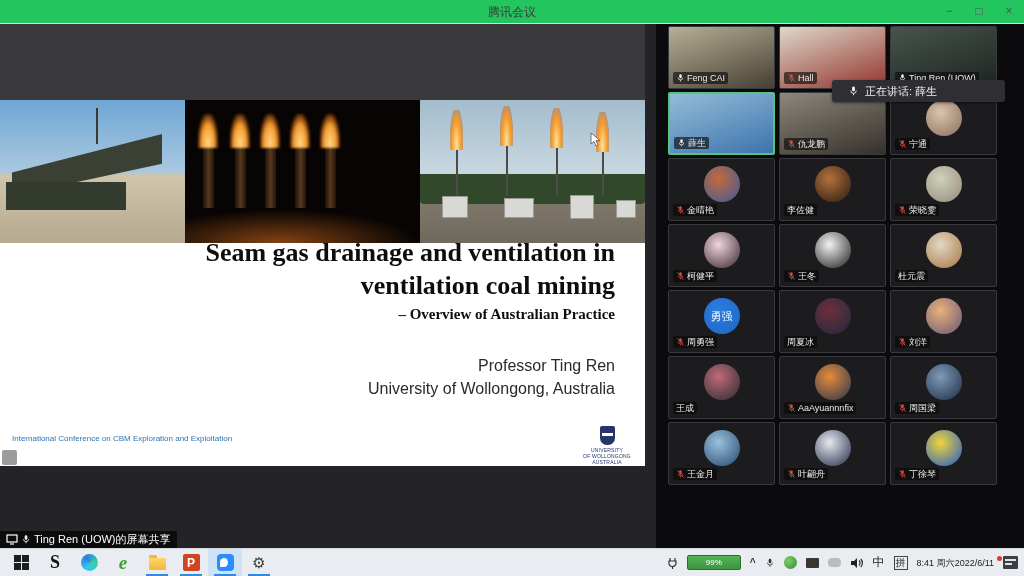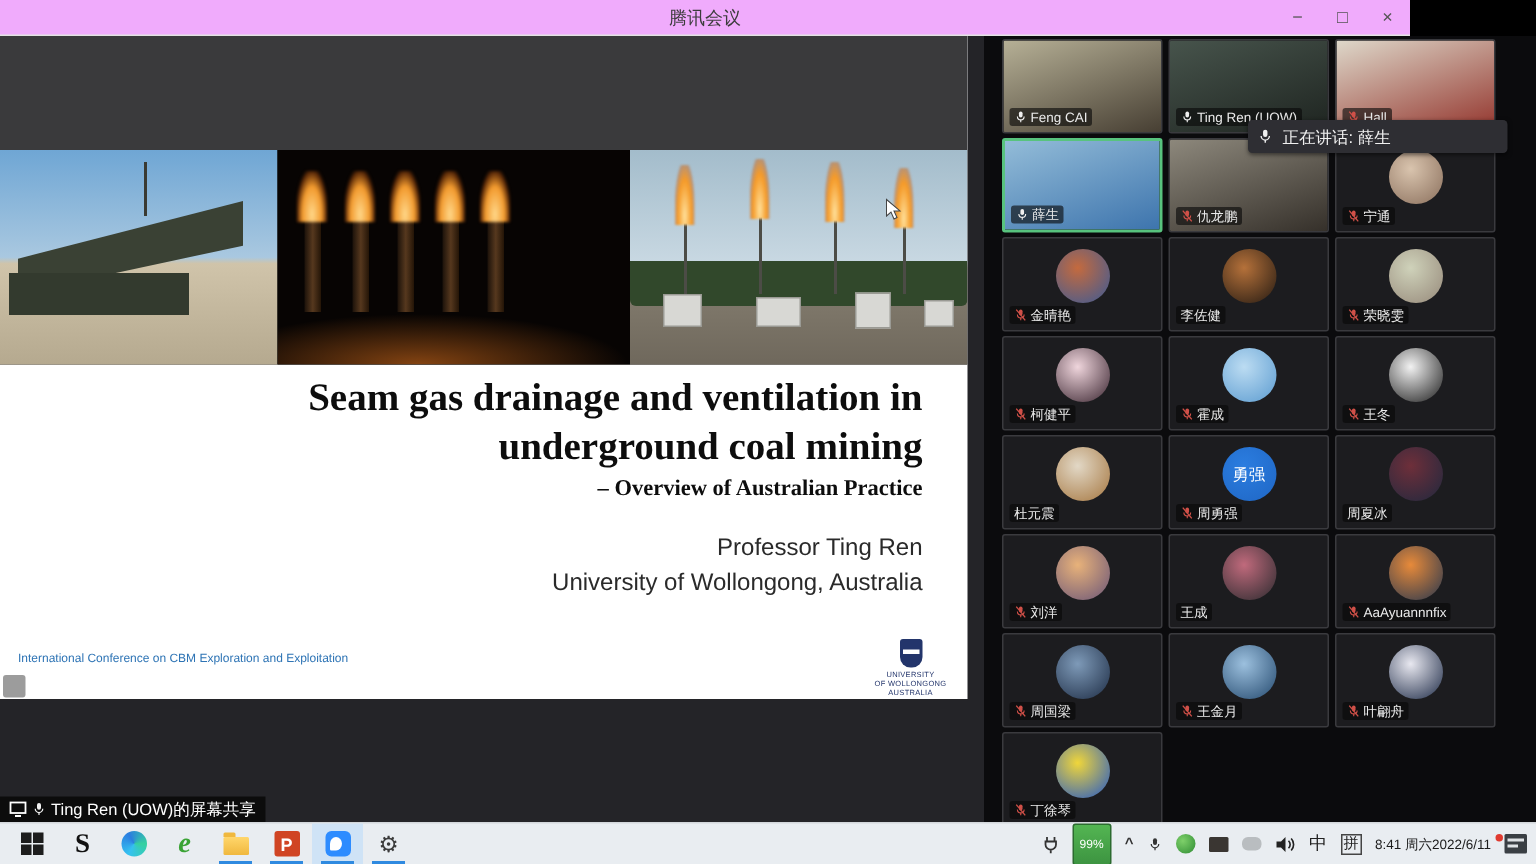--- a/index.html
+++ b/index.html
@@ -1,20 +1,20 @@
 <!DOCTYPE html>
 <html><head>
 <meta charset="utf-8">
 <style>
   * { margin:0; padding:0; box-sizing:border-box; }
   html,body { width:1024px; height:576px; overflow:hidden; background:#000;
               font-family:"Liberation Sans","DejaVu Sans",sans-serif; }
 
   
-  #titlebar { position:absolute; left:0; top:0; width:940px; height:24px; background:#f0abfc;
+  #titlebar { position:absolute; left:0; top:0; width:1024px; height:24px; background:#22c55e;
               border-bottom:1px solid #e3e3e3; }
   #win-title { position:absolute; left:0; right:0; top:0; height:24px; line-height:24px;
                text-align:center; font-size:12px; color:#3c3c3c; }
   #win-controls { position:absolute; right:0; top:0; height:24px; display:flex; }
   .wc { width:30px; height:24px; line-height:22px; text-align:center; font-size:12px; color:#555; }
 
   
   #main { position:absolute; left:0; top:24px; width:1024px; height:524px; background:#0b0b0d; }
   #share-region { position:absolute; left:0; top:0; width:656px; height:524px; background:#242428; }
 
@@ -38,21 +38,21 @@
      background:radial-gradient(ellipse at 40% 100%, rgba(235,120,30,.55), transparent 70%); }
   #photo-flares-day { left:420px; width:225px;
      background:linear-gradient(180deg,#a3bccb 0%,#c8d8e2 52%,#878072 55%,#6f685c 100%); }
   #photo-flares-day .trees { position:absolute; left:0; top:74px; width:225px; height:30px; background:#31482b;
      border-radius:0 0 4px 4px; }
   #photo-flares-day .box { position:absolute; background:#d8d8d4; border:1px solid #9a9a94; }
   .dflame { position:absolute; width:13px; height:40px; filter:blur(.7px);
      background:radial-gradient(ellipse at 50% 85%, #ffe09a 0%, #f59a28 50%, rgba(200,90,10,.45) 72%, transparent 80%); }
   .pole { position:absolute; width:2px; background:#4c4c46; }
 
-  #slide-title-block { position:absolute; right:30px; top:224px; width:600px; text-align:right;
+  #slide-title-block { position:absolute; right:30px; top:212px; width:600px; text-align:right;
      font-family:"Liberation Serif","DejaVu Serif",serif; color:#0d0d0d; }
   .title-line { font-size:26px; font-weight:bold; line-height:33px; }
   #slide-subtitle { font-size:15px; font-weight:bold; line-height:22px; margin-top:1px; }
   #presenter-block { position:absolute; right:30px; top:330px; width:500px; text-align:right;
      font-size:16px; line-height:23px; color:#2a2a2a; }
   #slide-footer { position:absolute; left:12px; top:410px; line-height:10px; }
   #footer-conference { font-size:8px; color:#2e74b5; }
   #footer-host { font-size:8px; font-weight:bold; font-style:italic; color:#3a3a3a; }
   #uow-logo { position:absolute; left:578px; top:402px; width:58px; text-align:center; color:#23356b; }
   #uow-shield { width:15px; height:19px; margin:0 auto 2px; background:#23356b;
@@ -77,21 +77,21 @@
      background:rgba(8,8,8,.62); border-radius:2px; padding:0 3px; font-size:9px; color:#eaeaea;
      max-width:95px; white-space:nowrap; overflow:hidden; }
   .mic { width:9px; height:10px; }
   .mic rect { fill:currentColor; }
   .mic path,.mic line { stroke:currentColor; fill:none; }
   .mic-on { color:#f0f0f0; } .mic-on .slash { display:none; }
   .mic-muted { color:#d05048; }
 
   
   #toast { position:absolute; left:832px; top:56px; width:173px; height:22px; background:#2e2e33;
-     border-radius:3px; display:flex; align-items:center; gap:6px; padding:0 6px; z-index:5;
+     border-radius:3px; display:flex; align-items:center; gap:6px; padding:0 16px; z-index:5;
      color:#f0f0f0; font-size:11px; box-shadow:0 1px 3px rgba(0,0,0,.5); }
 
   
   #share-label { position:absolute; left:0; top:531px; height:17px; background:#0c0c0c; color:#fff;
      display:flex; align-items:center; gap:3px; padding:0 6px; font-size:11px; z-index:6; }
   #share-label svg { display:block; }
 
   
   #taskbar { position:absolute; left:0; top:548px; width:1024px; height:28px; background:#e9edf1;
      border-top:1px solid #d3d7db; display:flex; align-items:stretch; }
@@ -112,21 +112,21 @@
   .ic-ppt { width:17px; height:17px; background:#d04423; border-radius:2px; color:#fff; font-weight:bold;
      font-size:12px; display:flex; align-items:center; justify-content:center; }
   .ic-meet { width:17px; height:17px; background:#2d8cff; border-radius:4px; position:relative; }
   .ic-meet::before { content:""; position:absolute; left:3px; top:4px; width:8px; height:9px;
      background:#fff; border-radius:50% 50% 50% 10%; }
   .ic-gear { font-size:15px; color:#3c3c3c; }
 
   #tray { margin-left:auto; display:flex; align-items:center; gap:9px; padding-right:6px; color:#1e1e1e; }
   .tray-item { display:flex; align-items:center; }
   #battery-pill { background:linear-gradient(#53b552,#3d9441); border:1px solid #2c6b30; border-radius:2px;
-     color:#fff; font-size:8px; padding:0 4px; height:28px; line-height:10px; }
+     color:#fff; font-size:8px; padding:0 18px; height:15px; line-height:10px; }
   #tray-chevron { font-size:10px; font-weight:bold; color:#333; }
   .tray-glyph { font-size:12px; color:#222; }
   #ime-mode { border:1px solid #444; font-size:10px; line-height:12px; padding:0 1px; }
   #clock { position:relative; text-align:center; font-size:9px; line-height:10px; color:#1b1b1b; }
   #clock .dot { position:absolute; right:-8px; top:-2px; width:5px; height:5px; border-radius:50%; background:#e03a2f; }
   #action-center { width:15px; height:13px; background:#3a3f44; border-radius:1px; position:relative; }
   #action-center::before { content:""; position:absolute; left:2px; top:3px; width:11px; height:1.5px; background:#dfe3e6; }
   #action-center::after { content:""; position:absolute; left:2px; top:7px; width:7px; height:1.5px; background:#dfe3e6; }
   .tray-green { width:13px; height:13px; border-radius:50%;
      background:radial-gradient(circle at 35% 35%, #7ed06a, #2e8b33); }
@@ -184,21 +184,21 @@
           <div class="pole" style="left:182px;top:50px;height:46px"></div>
           <div class="dflame" style="left:30px;top:10px"></div>
           <div class="dflame" style="left:80px;top:6px"></div>
           <div class="dflame" style="left:130px;top:8px"></div>
           <div class="dflame" style="left:176px;top:12px"></div>
         </div>
       </div>
 
       <div id="slide-title-block">
         <div class="title-line">Seam gas drainage and ventilation in</div>
-        <div class="title-line">underground coal mining</div>
+        <div class="title-line">ventilation coal mining</div>
         <div id="slide-subtitle">– Overview of Australian Practice</div>
       </div>
 
       <div id="presenter-block">
         <div>Professor Ting Ren</div>
         <div>University of Wollongong, Australia</div>
       </div>
 
       <div id="slide-footer">
         <div id="footer-conference">International Conference on CBM Exploration and Exploitation</div>
@@ -226,41 +226,41 @@
           <svg class="mic mic-on" viewBox="0 0 12 12">
             <rect x="4.4" y="1" width="3.2" height="5.4" rx="1.6"></rect>
             <path d="M3 5.6a3 3 0 0 0 6 0" stroke-width="1"></path>
             <line x1="6" y1="8.6" x2="6" y2="10.6" stroke-width="1"></line>
             <line class="slash" x1="2" y1="1.2" x2="10" y2="10.8" stroke-width="1.2"></line>
           </svg>
           <span>Feng CAI</span>
         </div>
       </div>
       <div class="tile">
+        <div class="vid" style="background: linear-gradient(160deg, rgb(222, 216, 202) 0%, rgb(147, 52, 44) 100%);"></div>
+        <div class="tlabel">
+          <svg class="mic mic-muted" viewBox="0 0 12 12">
+            <rect x="4.4" y="1" width="3.2" height="5.4" rx="1.6"></rect>
+            <path d="M3 5.6a3 3 0 0 0 6 0" stroke-width="1"></path>
+            <line x1="6" y1="8.6" x2="6" y2="10.6" stroke-width="1"></line>
+            <line class="slash" x1="2" y1="1.2" x2="10" y2="10.8" stroke-width="1.2"></line>
+          </svg>
+          <span>Hall</span>
+        </div>
+      </div>
+      <div class="tile">
         <div class="vid" style="background: linear-gradient(160deg, rgb(71, 84, 76) 0%, rgb(30, 36, 32) 100%);"></div>
         <div class="tlabel">
           <svg class="mic mic-on" viewBox="0 0 12 12">
             <rect x="4.4" y="1" width="3.2" height="5.4" rx="1.6"></rect>
             <path d="M3 5.6a3 3 0 0 0 6 0" stroke-width="1"></path>
             <line x1="6" y1="8.6" x2="6" y2="10.6" stroke-width="1"></line>
             <line class="slash" x1="2" y1="1.2" x2="10" y2="10.8" stroke-width="1.2"></line>
           </svg>
           <span>Ting Ren (UOW)</span>
-        </div>
-      </div>
-      <div class="tile">
-        <div class="vid" style="background: linear-gradient(160deg, rgb(222, 216, 202) 0%, rgb(147, 52, 44) 100%);"></div>
-        <div class="tlabel">
-          <svg class="mic mic-muted" viewBox="0 0 12 12">
-            <rect x="4.4" y="1" width="3.2" height="5.4" rx="1.6"></rect>
-            <path d="M3 5.6a3 3 0 0 0 6 0" stroke-width="1"></path>
-            <line x1="6" y1="8.6" x2="6" y2="10.6" stroke-width="1"></line>
-            <line class="slash" x1="2" y1="1.2" x2="10" y2="10.8" stroke-width="1.2"></line>
-          </svg>
-          <span>Hall</span>
         </div>
       </div>
       <div class="tile speaking">
         <div class="vid" style="background: linear-gradient(160deg, rgb(147, 188, 216) 0%, rgb(61, 116, 173) 100%);"></div>
         <div class="tlabel">
           <svg class="mic mic-on" viewBox="0 0 12 12">
             <rect x="4.4" y="1" width="3.2" height="5.4" rx="1.6"></rect>
             <path d="M3 5.6a3 3 0 0 0 6 0" stroke-width="1"></path>
             <line x1="6" y1="8.6" x2="6" y2="10.6" stroke-width="1"></line>
             <line class="slash" x1="2" y1="1.2" x2="10" y2="10.8" stroke-width="1.2"></line>
@@ -325,32 +325,20 @@
       <div class="tile">
         <div class="ava" style="background: radial-gradient(circle at 40% 35%, rgb(239, 213, 220), rgb(58, 37, 48));"></div>
         <div class="tlabel">
           <svg class="mic mic-muted" viewBox="0 0 12 12">
             <rect x="4.4" y="1" width="3.2" height="5.4" rx="1.6"></rect>
             <path d="M3 5.6a3 3 0 0 0 6 0" stroke-width="1"></path>
             <line x1="6" y1="8.6" x2="6" y2="10.6" stroke-width="1"></line>
             <line class="slash" x1="2" y1="1.2" x2="10" y2="10.8" stroke-width="1.2"></line>
           </svg>
           <span>柯健平</span>
-        </div>
-      </div>
-      <div class="tile">
-        <div class="ava" style="background: radial-gradient(circle at 40% 35%, rgb(188, 220, 242), rgb(91, 155, 208));"></div>
-        <div class="tlabel">
-          <svg class="mic mic-muted" viewBox="0 0 12 12">
-            <rect x="4.4" y="1" width="3.2" height="5.4" rx="1.6"></rect>
-            <path d="M3 5.6a3 3 0 0 0 6 0" stroke-width="1"></path>
-            <line x1="6" y1="8.6" x2="6" y2="10.6" stroke-width="1"></line>
-            <line class="slash" x1="2" y1="1.2" x2="10" y2="10.8" stroke-width="1.2"></line>
-          </svg>
-          <span>霍成</span>
         </div>
       </div>
       <div class="tile">
         <div class="ava" style="background: radial-gradient(circle at 40% 35%, rgb(242, 242, 242), rgb(28, 28, 28));"></div>
         <div class="tlabel">
           <svg class="mic mic-muted" viewBox="0 0 12 12">
             <rect x="4.4" y="1" width="3.2" height="5.4" rx="1.6"></rect>
             <path d="M3 5.6a3 3 0 0 0 6 0" stroke-width="1"></path>
             <line x1="6" y1="8.6" x2="6" y2="10.6" stroke-width="1"></line>
             <line class="slash" x1="2" y1="1.2" x2="10" y2="10.8" stroke-width="1.2"></line>

